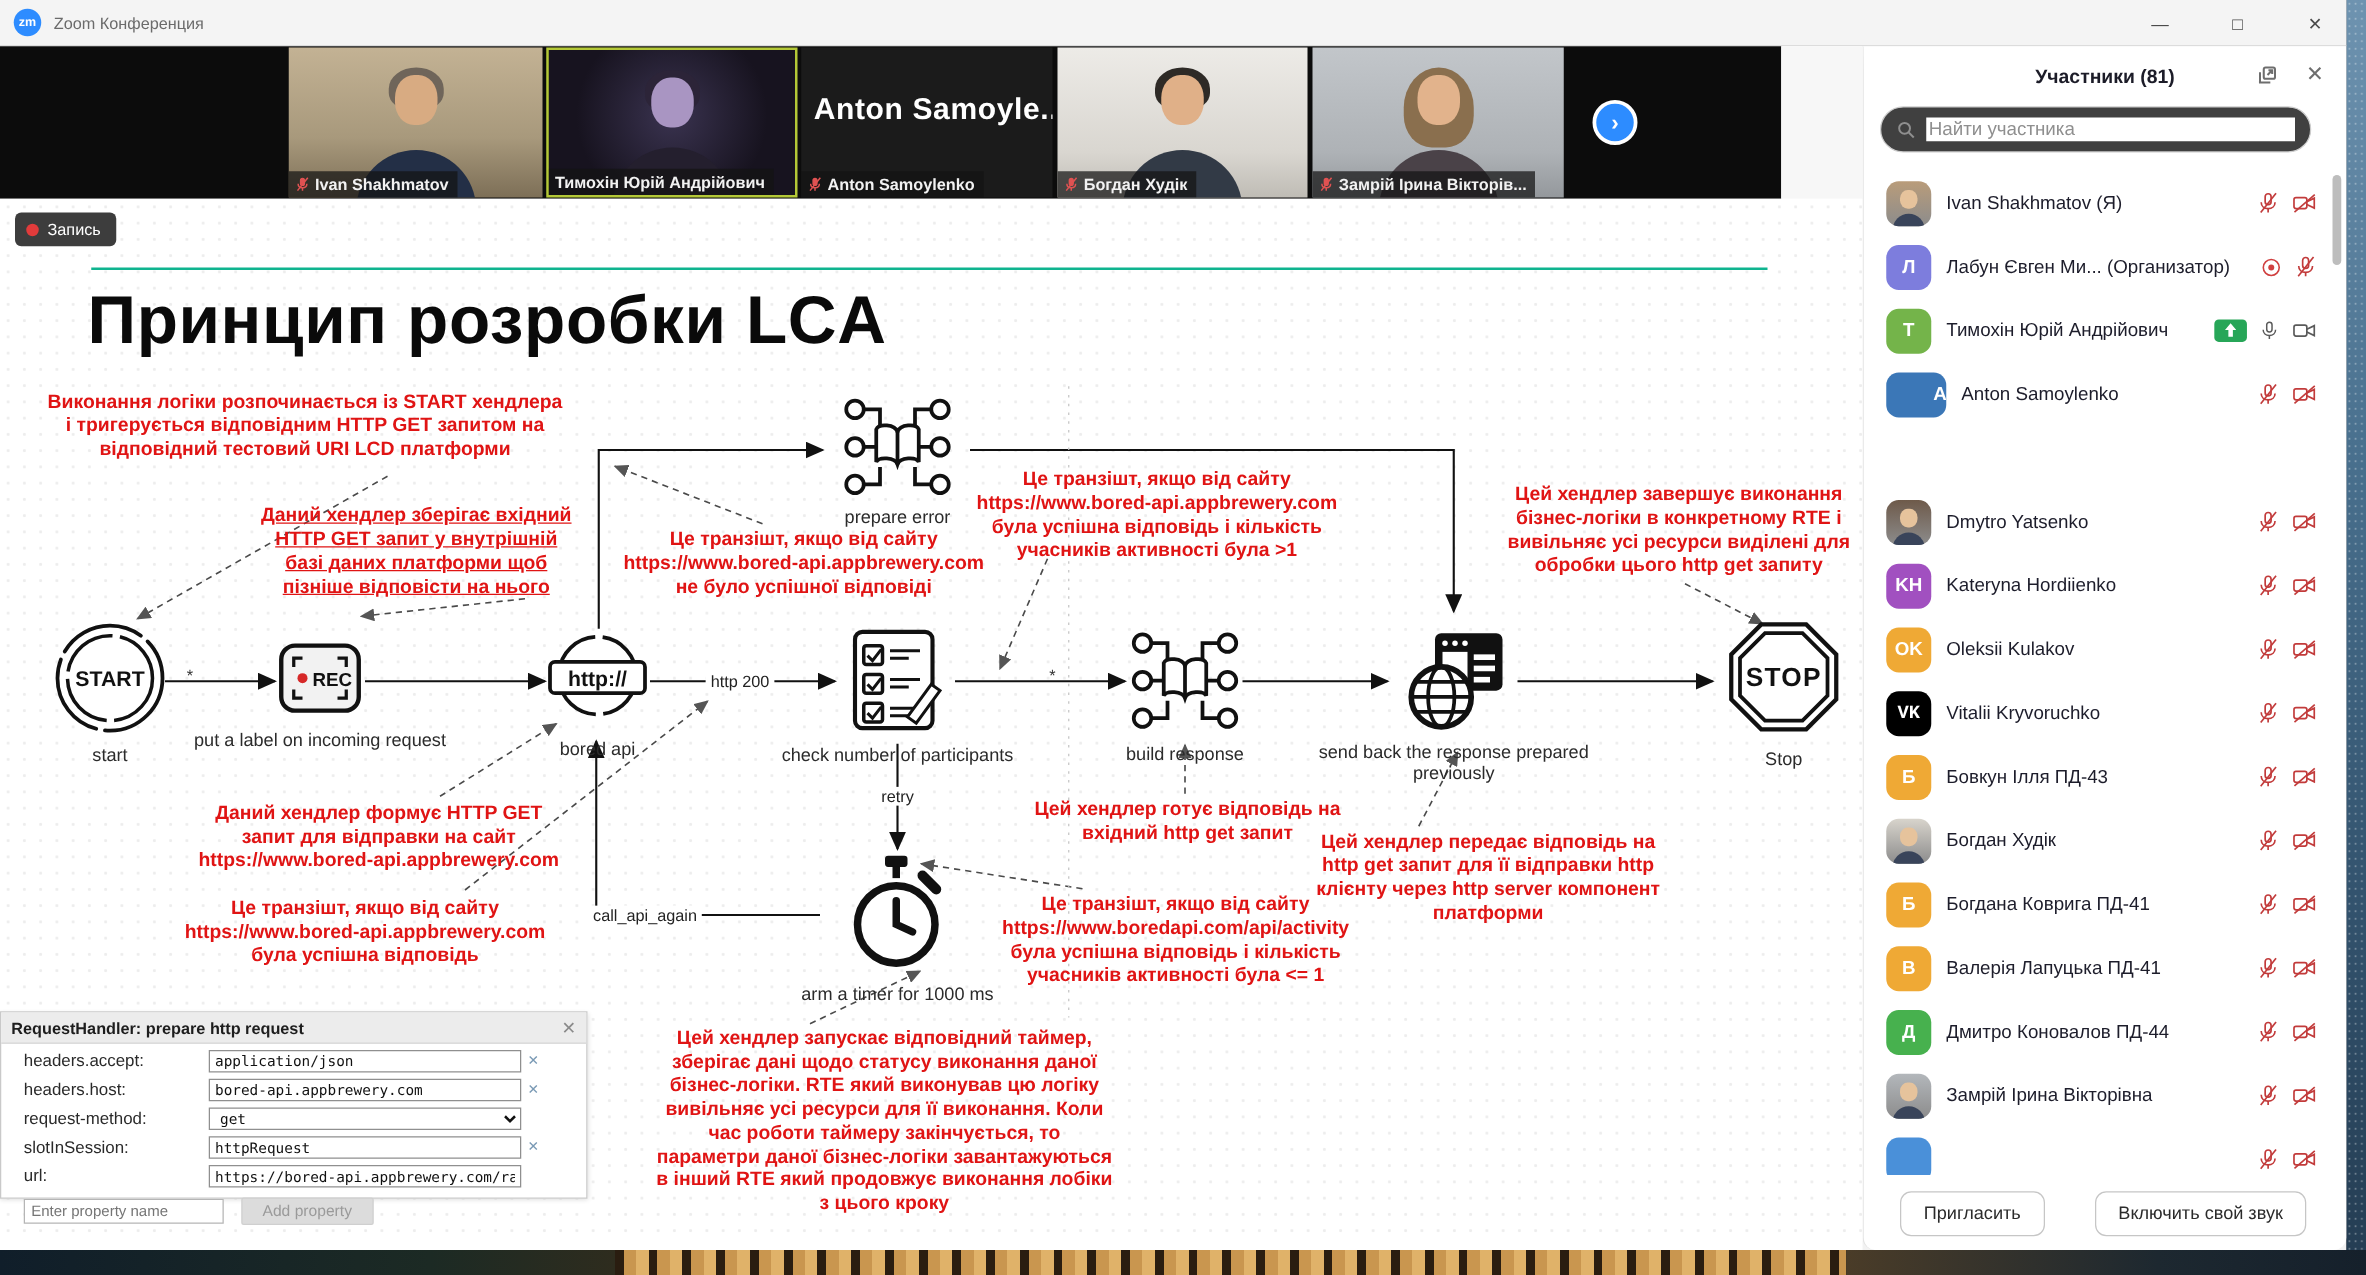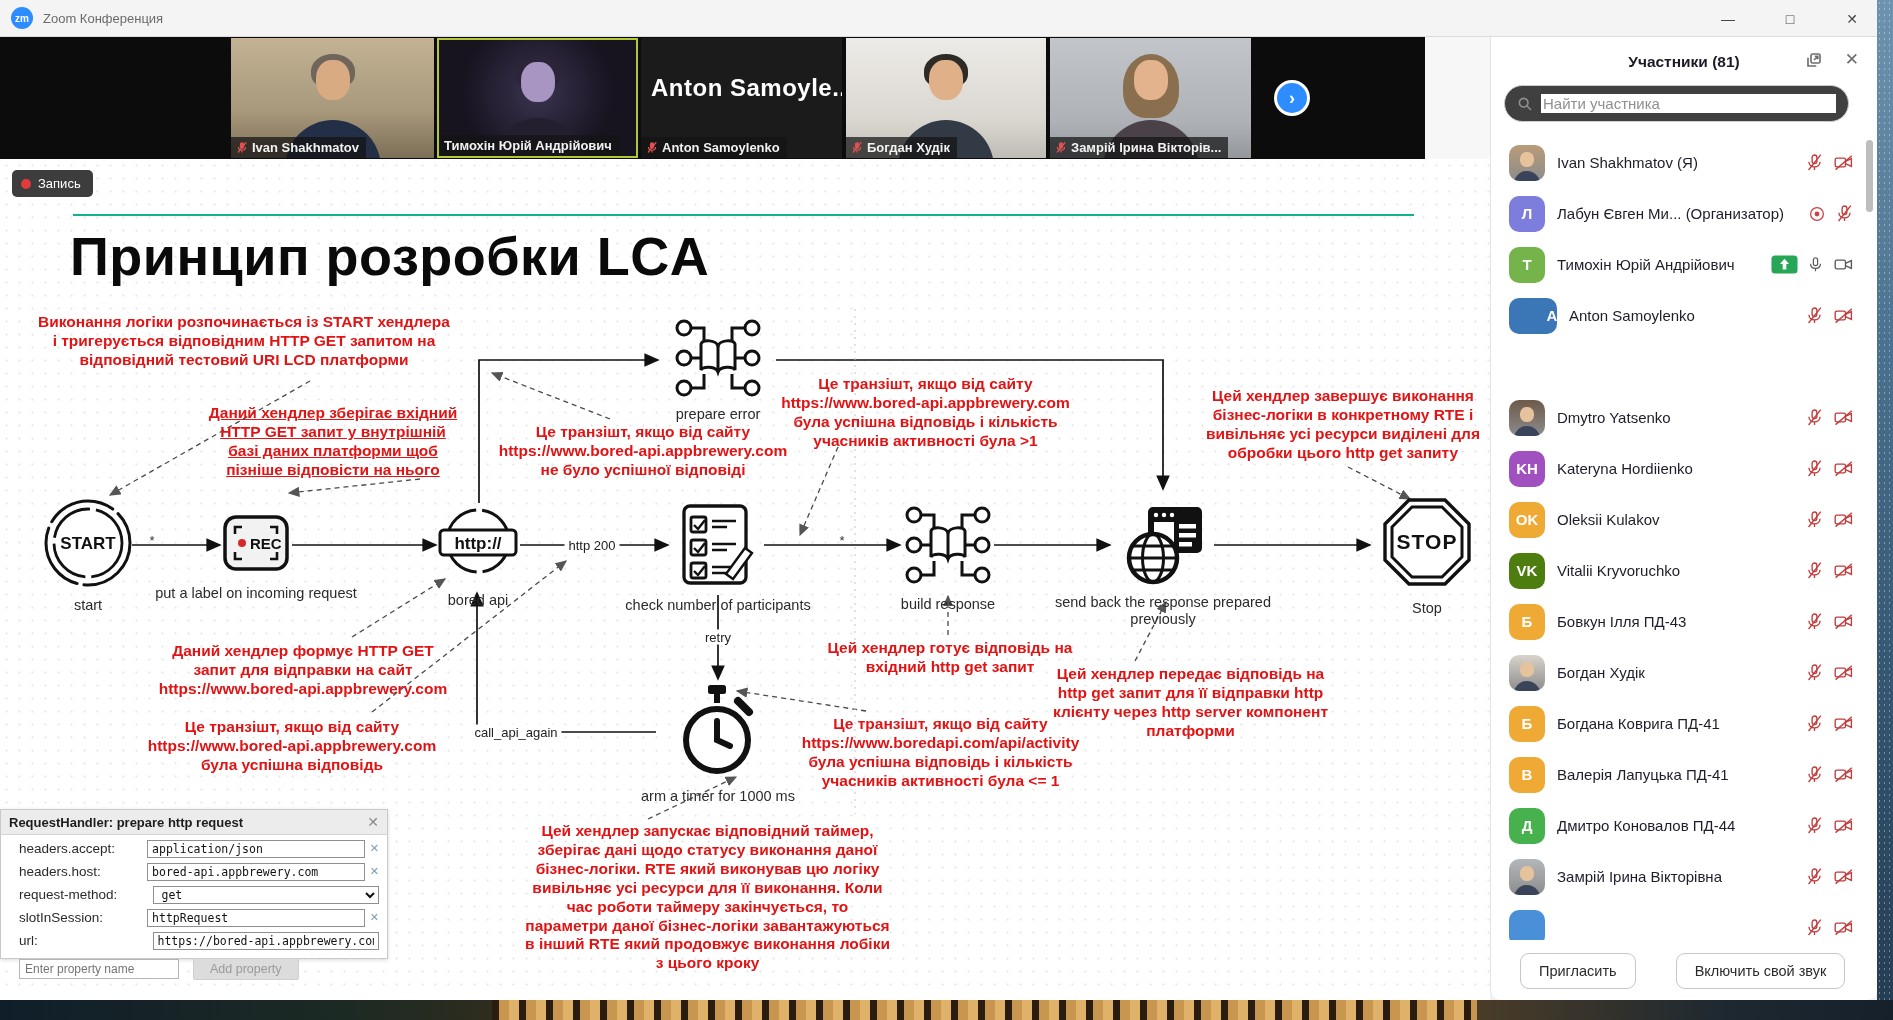--- a/index.html
+++ b/index.html
@@ -64,21 +64,21 @@
     text-align:center;z-index:3;}
   .fnode{position:absolute;transform:translate(-50%,-50%);z-index:2;}
   .fnode-label{position:absolute;transform:translateX(-50%);width:230px;text-align:center;
     font-size:14.5px;color:#2b2b2b;line-height:1.15;z-index:2;}
   .edge-label{position:absolute;transform:translate(-50%,-50%);background:#fff;padding:0 4px;
     font-size:13px;color:#222;z-index:3;white-space:nowrap;}
   .edge-star{position:absolute;transform:translate(-50%,-50%);font-size:13px;color:#333;z-index:3;}
   #edges{position:absolute;inset:0;z-index:1;}
 
   
-  #rh{position:absolute;left:0;top:650px;width:388px;height:150px;background:#fff;
+  #rh{position:absolute;left:0;top:650px;width:470px;height:150px;background:#fff;
     border:1px solid #c9c9c9;box-shadow:0 1px 4px rgba(0,0,0,.15);z-index:6;}
   #rh header{height:25px;background:#ececec;border-bottom:1px solid #d5d5d5;display:flex;
     align-items:center;padding:0 8px;}
   #rh header b{font-size:13px;color:#1d1d1d;}
   #rh .rh-close{margin-left:auto;color:#8a8a8a;font-size:14px;cursor:pointer;}
   .rh-row{display:flex;align-items:center;height:19px;margin:4px 8px 0 18px;}
   .rh-row label{width:148px;font-size:13.5px;color:#2a2a2a;}
   .rh-row input[type=text],.rh-row select{width:250px;height:18px;border:1px solid #8f8f8f;
     font-family:"DejaVu Sans Mono",monospace;font-size:11.5px;padding:0 4px;background:#fff;color:#111;}
   .rh-row .rm{color:#7a9ab5;font-size:11px;margin-left:5px;cursor:pointer;}
@@ -574,21 +574,21 @@
               <span style="display: flex;">
                 <svg width="21" height="19" viewBox="0 0 26 24" fill="none" stroke="#c23b3b" stroke-width="1.7">
                   <rect x="2.5" y="6.5" width="13" height="11" rx="2"></rect>
                   <path d="M15.5 10.5 L23 7 V17 L15.5 13.5"></path>
                   <line x1="3" y1="21" x2="23.5" y2="3.5"></line>
                 </svg>
               </span>
             </div>
           </div>
           <div class="prow" style="top: 408px;">
-            <div class="pavatar" style="background: #4d7c0f;">VK</div>
+            <div class="pavatar" style="background: #000000; font-family: Liberation Mono, monospace;">VK</div>
             <div class="pname">Vitalii Kryvoruchko</div>
             <div class="picons">
               <span style="display: flex;">
                 <svg width="19" height="19" viewBox="0 0 24 24" fill="none" stroke="#c23b3b" stroke-width="1.7">
                   <rect x="9" y="2.5" width="6" height="11" rx="3"></rect>
                   <path d="M5 11c0 4 3 6.5 7 6.5s7-2.5 7-6.5"></path>
                   <line x1="12" y1="17.5" x2="12" y2="21.5"></line>
                   <line x1="4.5" y1="21.5" x2="20" y2="2"></line>
                 </svg>
               </span>

